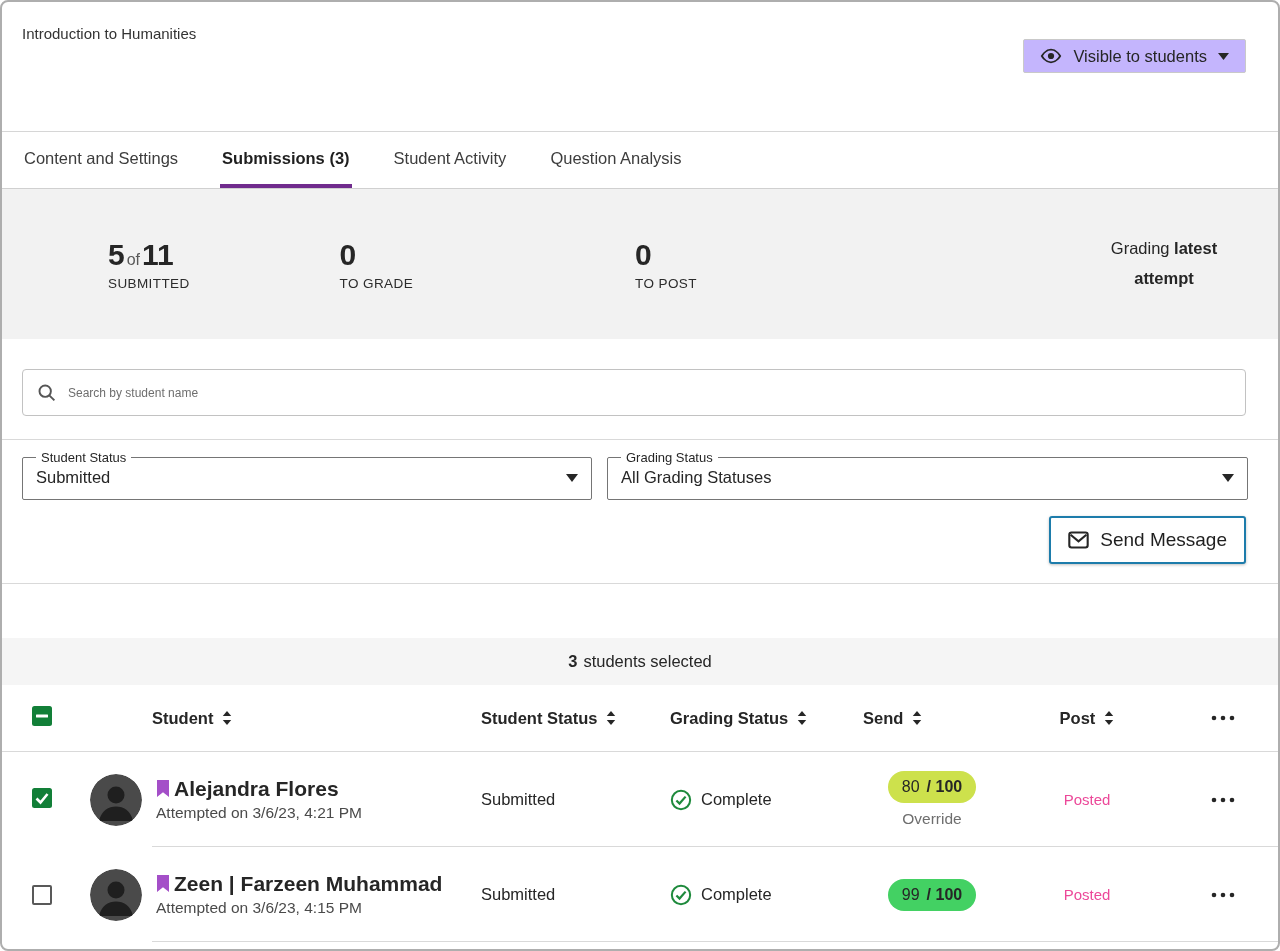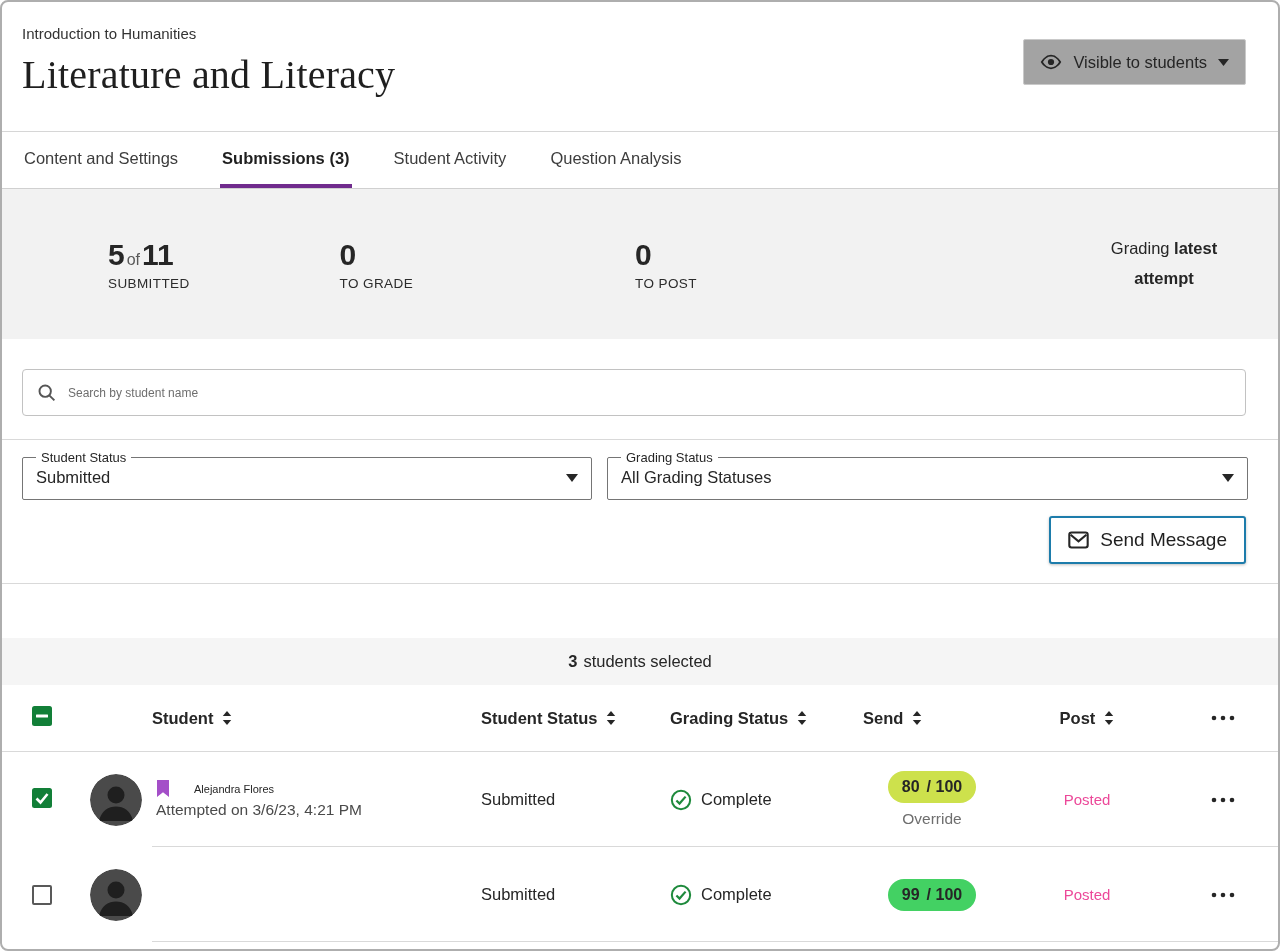--- a/index.html
+++ b/index.html
@@ -13,21 +13,21 @@
     border:2px solid #aeaeae; border-radius:8px; overflow:hidden;
   }
 
   
   .header { display:flex; justify-content:space-between; align-items:flex-start;
     padding:20px 32px 0 20px; height:130px; border-bottom:1px solid #d6d6d6; }
   .breadcrumb { font-size:15px; color:#333; padding-top:3px; }
   .page-title { font-family:"Liberation Serif","DejaVu Serif",serif; font-size:40px;
     font-weight:500; margin-top:9px; color:#1f1f1f; letter-spacing:.2px; }
   .visibility-btn { margin-top:17px; display:flex; align-items:center; gap:11px;
-    background:#a3a3a3; border:1px solid #c9c9c9; border-radius:2px; padding:11px 16px;
+    background:#c4b5fd; border:1px solid #c9c9c9; border-radius:2px; padding:5px 16px;
     font-size:16.5px; color:#262626; cursor:pointer; font-family:inherit; }
 
   
   .tabs { display:flex; gap:40px; padding:0 20px; border-bottom:1px solid #d0d0d0;
     height:57px; align-items:stretch; }
   .tab { display:flex; align-items:center; font-size:16.5px; color:#3d3d3d;
     border-bottom:4px solid transparent; padding:0 2px; cursor:pointer; }
   .tab.active { font-weight:700; color:#1f1f1f; border-bottom-color:#702b8d; }
 
   
@@ -82,46 +82,45 @@
     background:#fff; cursor:pointer; display:block; }
   .checkbox.filled { border:none; width:20px; height:20px; }
   .th-cell { display:flex; align-items:center; gap:9px; cursor:pointer; }
   .c-student.th-wrap { padding-left:80px; }
   .c-sstatus { padding-left:4px; font-size:16.5px; }
   .c-gstatus { padding-left:8px; }
   .th-center { justify-content:center; }
 
   .student-cell { display:flex; align-items:center; gap:14px; padding-left:18px; }
   .avatar { width:52px; height:52px; border-radius:50%; overflow:hidden; flex:0 0 52px; }
-  .name-line { display:flex; align-items:center; gap:24px; font-weight:400; font-size:11px; }
+  .name-line { display:flex; align-items:center; gap:4px; font-weight:700; font-size:21px; }
   .attempted { font-size:15.5px; color:#4a4a4a; margin-top:3px; }
 
   .gstatus-cell { display:flex; align-items:center; gap:9px; font-size:16.5px; }
 
   .grade-cell { display:flex; flex-direction:column; align-items:center; gap:7px; }
   .grade-pill { display:inline-flex; align-items:baseline; gap:7px; padding:7px 14px;
     border-radius:16px; font-size:16px; cursor:pointer; }
-  .g-val { font-weight:700; }
+  .g-val { font-weight:400; }
   .g-outof { font-weight:700; }
   .override { font-size:15.5px; color:#6e6e6e; }
 
   .post-cell { text-align:center; font-size:15px; color:#ec4899; cursor:pointer; }
   .menu-cell { display:flex; justify-content:center; cursor:pointer; }
 
   .icon { display:inline-flex; align-items:center; line-height:0; }
 </style>
 </head>
 <body>
 
 <div class="page">
 
   <header class="header">
     <div>
       <div class="breadcrumb">Introduction to Humanities</div>
-      <h1 class="page-title">Literature and Literacy</h1>
     </div>
     <button class="visibility-btn">
       <span class="icon">
         <svg width="22" height="22" viewBox="0 0 24 24">
             <path d="M2 12s4-7 10-7 10 7 10 7-4 7-10 7S2 12 2 12z" fill="none" stroke="#262626" stroke-width="2"></path>
             <circle cx="12" cy="12" r="3.4" fill="#262626"></circle>
           </svg>
       </span>
       <span>Visible to students</span>
       <span class="icon">
@@ -358,20 +357,31 @@
         <span class="checkbox"></span>
       </div>
       <div class="student-cell">
         <div class="avatar icon">
           <svg width="52" height="52" viewBox="0 0 52 52">
               <circle cx="26" cy="26" r="26" fill="#4a4a4a"></circle>
               <circle cx="26" cy="21" r="8.5" fill="#1f1f1f"></circle>
               <path d="M9 47c2.5-10.5 9.5-14.5 17-14.5s14.5 4 17 14.5z" fill="#1f1f1f"></path>
             </svg>
         </div>
+        <div>
+          <div class="name-line">
+            <span class="icon">
+              <svg width="14" height="18" viewBox="0 0 14 18">
+                  <path d="M1 0h12v17l-6-4.7L1 17z" fill="#a44fc8"></path>
+                </svg>
+            </span>
+            <span>Zeen | Farzeen Muhammad</span>
+          </div>
+          <div class="attempted">Attempted on 3/6/23, 4:15 PM</div>
+        </div>
       </div>
       <div class="c-sstatus">Submitted</div>
       <div class="c-gstatus">
         <div class="gstatus-cell">
           <span class="icon">
             <svg width="22" height="22" viewBox="0 0 24 24">
                 <circle cx="12" cy="12" r="10" fill="none" stroke="#1e8a3c" stroke-width="2.2"></circle>
                 <path d="M7 12.5l3.4 3.4 6.6-7.6" fill="none" stroke="#1e8a3c" stroke-width="2.4"></path>
               </svg>
           </span>

